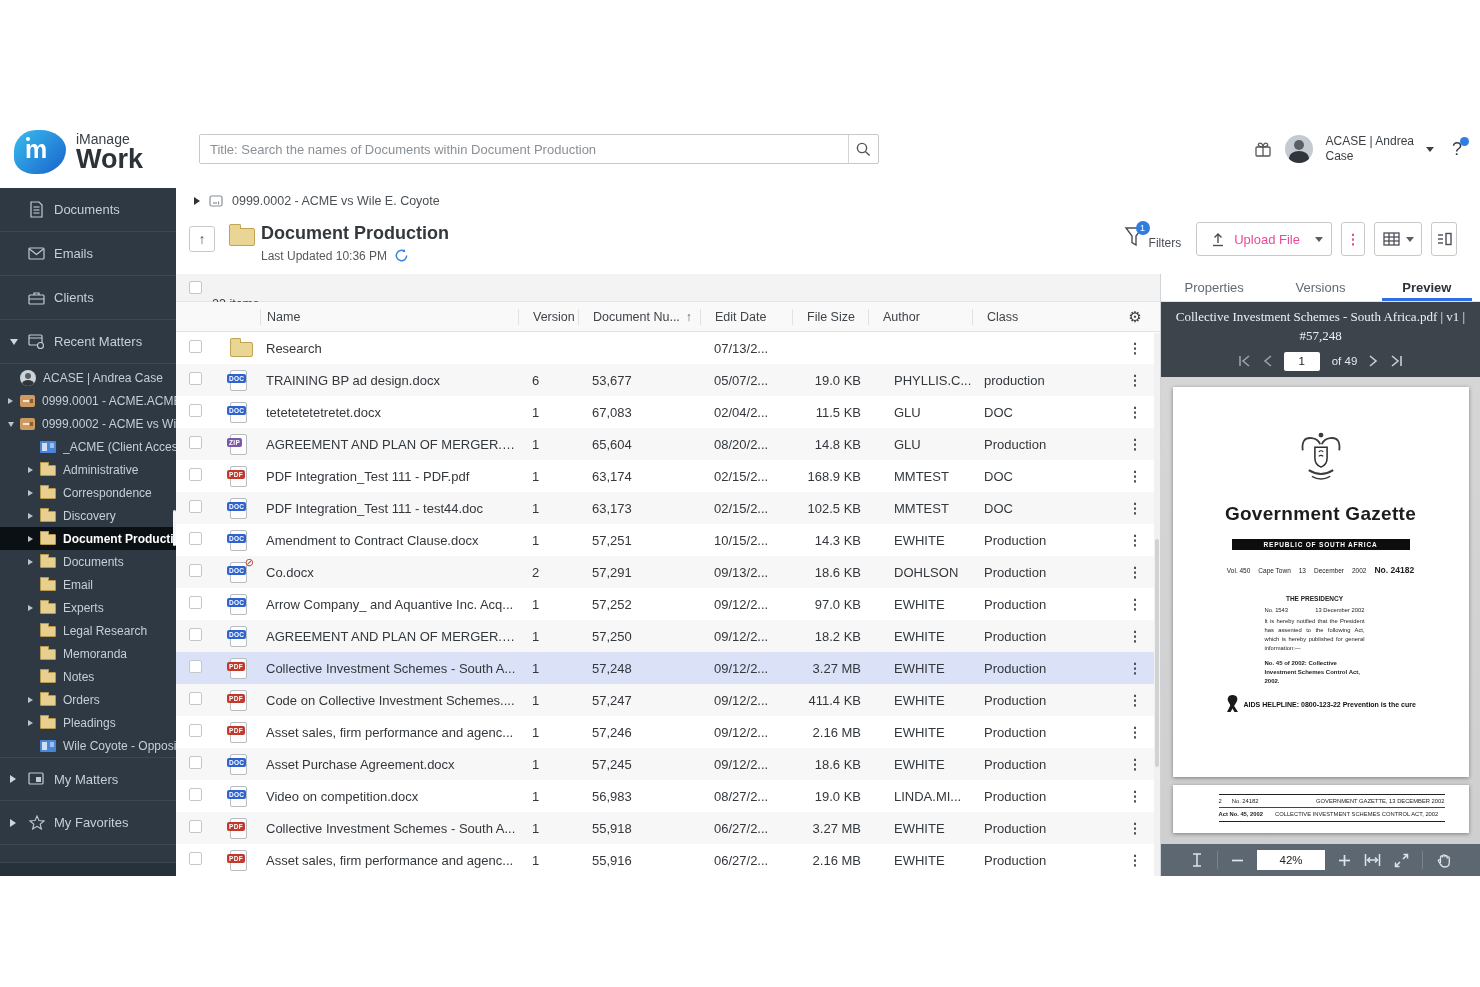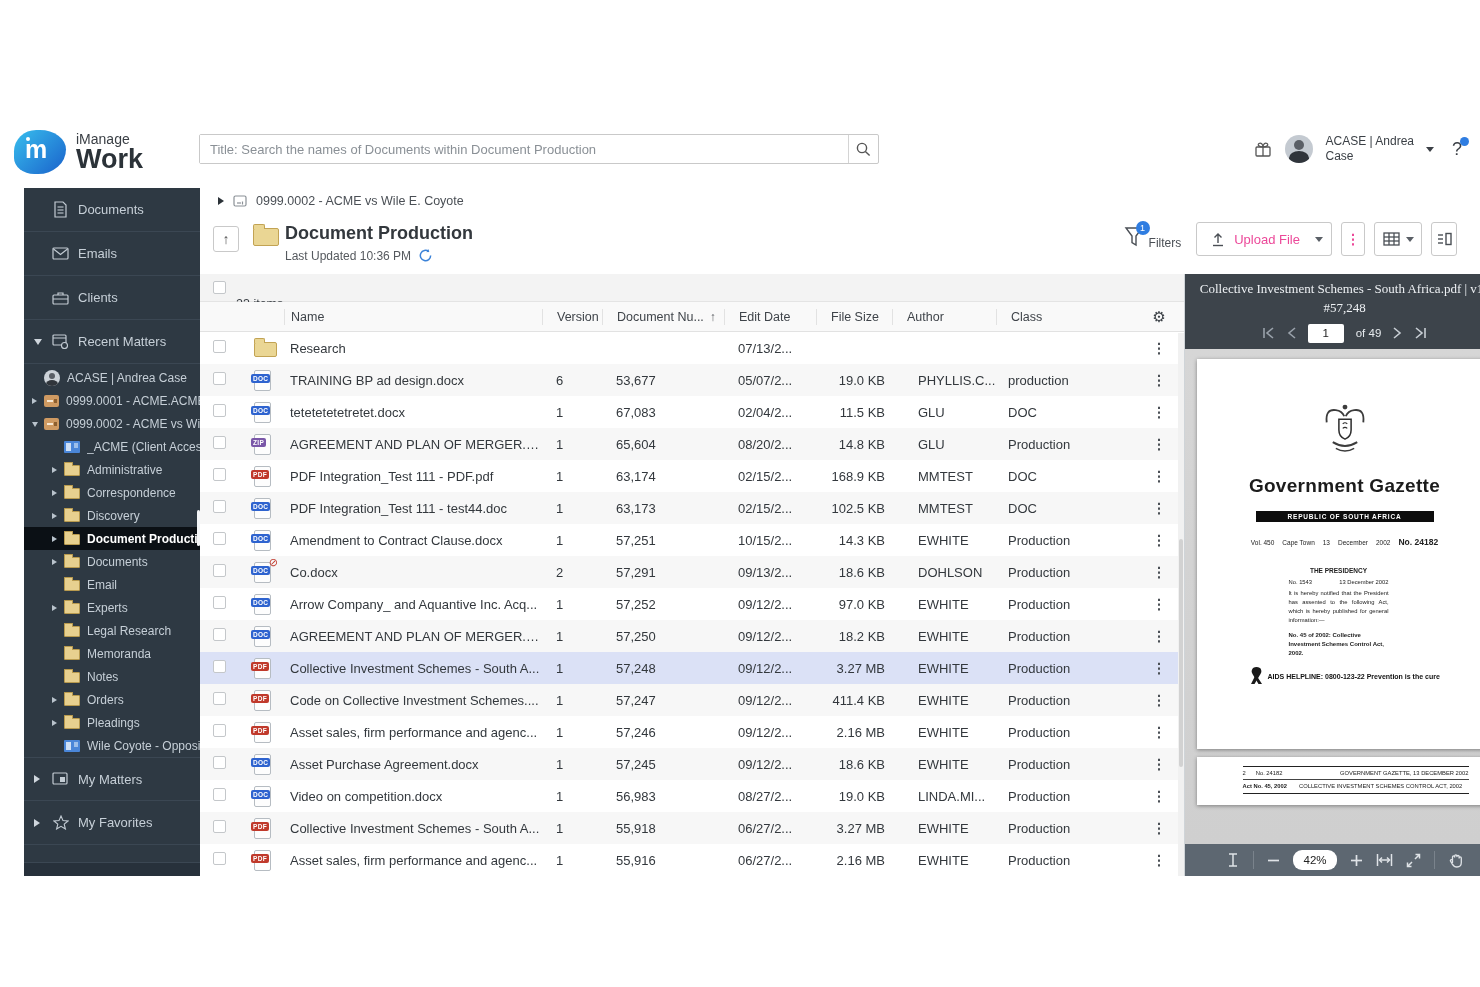--- a/index.html
+++ b/index.html
@@ -27,21 +27,21 @@
   .avatar::after { content:""; position:absolute; left:4px; top:16px; width:20px; height:14px; border-radius:50% 50% 0 0; background:#30353b; }
   .user-name { font-size:12px; color:#3b4046; line-height:1.25; }
   .user-caret { width:0; height:0; border-left:4px solid transparent; border-right:4px solid transparent; border-top:5px solid #3b4046; }
   .help { position:relative; font-size:18px; color:#3b4046; margin-left:6px; }
   .help::after { content:""; position:absolute; right:-7px; top:-2px; width:9px; height:9px; border-radius:50%; background:#2f7de1; }
 
   
   .main { display:flex; height:688px; }
 
   
-  .sidebar { width:176px; flex:none; background:#2e3943; color:#c6cfd7; position:relative; overflow:hidden;margin-left:24px; }
+  .sidebar { width:176px; flex:none; background:#2e3943; color:#c6cfd7; position:relative; overflow:hidden; }
   .nav-item { height:44px; display:flex; align-items:center; padding-left:10px; border-bottom:1px solid #3b4753; cursor:pointer; }
   .sec-caret { width:18px; display:flex; justify-content:flex-start; }
   .sec-caret.down::before { content:""; border-left:4px solid transparent; border-right:4px solid transparent; border-top:6px solid #cfd6dd; }
   .sec-caret.right::before { content:""; border-top:4px solid transparent; border-bottom:4px solid transparent; border-left:6px solid #cfd6dd; }
   .nav-ico { width:17px; height:17px; margin-right:9px; display:flex; align-items:center; justify-content:center; }
   .nav-label { font-size:13px; }
 
   .tree { padding-top:2px; }
   .tree-item { height:23px; display:flex; align-items:center; font-size:12px; white-space:nowrap; overflow:hidden; cursor:pointer; }
   .tree-item[data-level="0"] { padding-left:8px; }
@@ -169,21 +169,21 @@
 
   .p2-inner { margin:9px 24px 0 46px; color:#222; }
   .p2-l1 { border-top:1.5px solid #222; display:flex; align-items:baseline; font-size:5.8px; padding:3px 0 3px; border-bottom:1px solid #444; }
   .p2-no { margin-right:10px; }
   .p2-right { margin-left:auto; }
   .p2-l2 { display:flex; font-size:5.8px; padding:3px 0 4px; border-bottom:1px solid #222; }
   .p2-act { font-weight:bold; margin-right:12px; }
 
   .ptoolbar { height:32px; background:#5d6771; display:flex; align-items:center; justify-content:center; gap:13px; }
   .psep { width:1px; height:18px; background:#7a838c; }
-  .zoom-input { width:44px; height:20px; border:none; border-radius:9px; text-align:center; font-size:11.5px; font-family:inherit; color:#222; }
+  .zoom-input { width:68px; height:20px; border:none; border-radius:0; text-align:center; font-size:11.5px; font-family:inherit; color:#222; }
   .ptool-ic { display:flex; align-items:center; cursor:pointer; }
 </style>
 </head>
 <body>
 
 <div class="app">
 
   <div class="appbar">
     <div class="logo">
       <div class="logo-blob">
@@ -746,20 +746,25 @@
     <div class="cell c-menu">⋮</div>
   </div>
 </div>
 
           <div class="list-scroll">
               <div class="thumb"></div>
             </div>
         </div>
 
         <div class="preview-pane">
+          <div class="ptabs">
+            <div class="ptab">Properties</div>
+            <div class="ptab">Versions</div>
+            <div class="ptab active">Preview</div>
+          </div>
 
           <div class="phead">
             <div class="ptitle">Collective Investment Schemes - South Africa.pdf | v1 | #57,248</div>
             <div class="pnav">
               <span class="ptool-ic">
                   <svg width="13" height="12" viewBox="0 0 13 12">
                     <line x1="2" y1="1" x2="2" y2="11" stroke="#9aa2ab" stroke-width="1.6"></line>
                     <path d="M11 1 L5 6 L11 11" fill="none" stroke="#9aa2ab" stroke-width="1.6"></path>
                   </svg>
                 </span>

